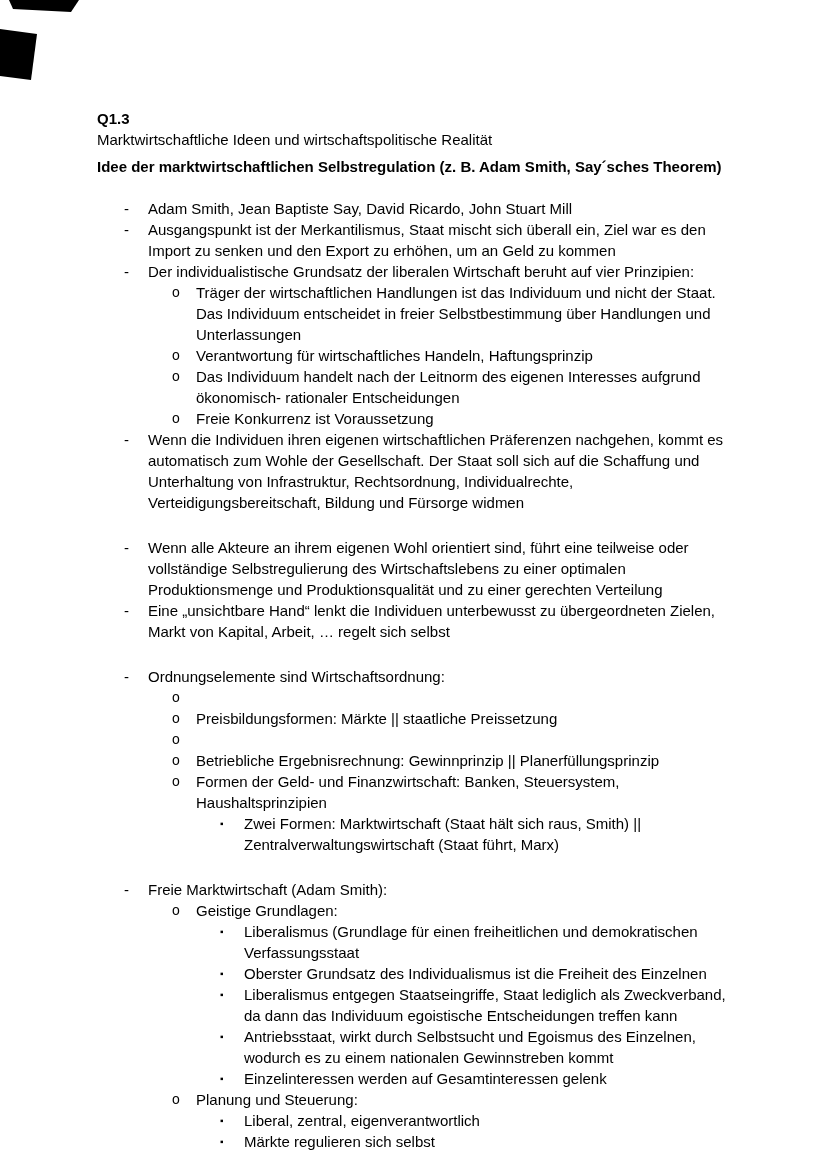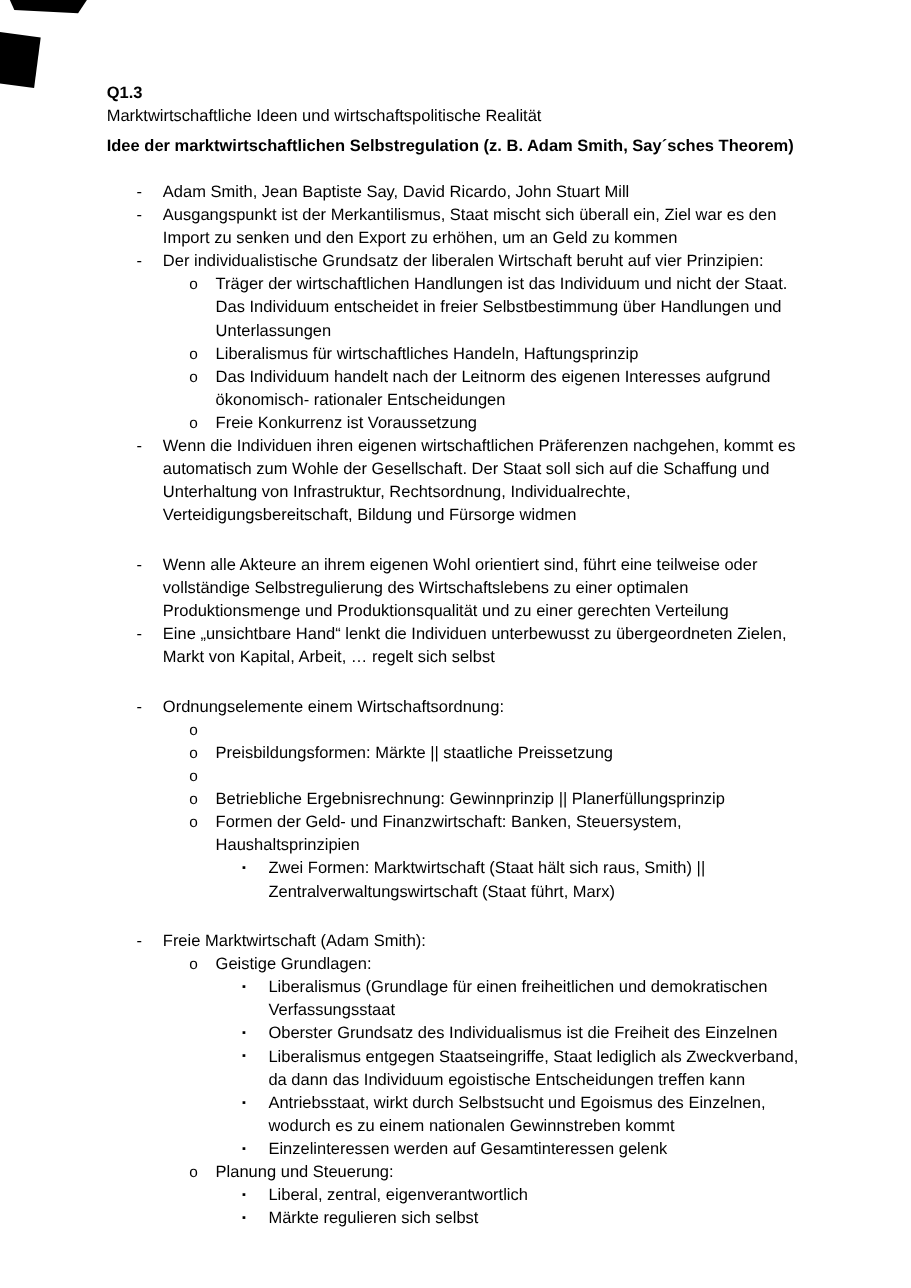--- a/index.html
+++ b/index.html
@@ -7,21 +7,21 @@
   body {
     width: 828px; height: 1171px;
     position: relative;
     overflow: hidden;
     font-family: "Liberation Sans", sans-serif;
     color: #000000;
   }
   .corner-artifact { position: absolute; top: 0; left: 0; }
   .content {
     position: absolute;
-    top: 74px; left: 97px;
+    top: 108px; left: 97px;
     width: 645px;
     font-size: 15px;
     line-height: 21px;
   }
   .bold { font-weight: bold; }
   .page-title-line { font-weight: normal; }
   .section-heading { font-weight: bold; margin-top: 6px; white-space: nowrap; }
   #list { margin-top: 21px; }
   .item { display: flex; align-items: flex-start; }
   .item.gap { margin-top: 24px; }
@@ -57,21 +57,21 @@
       <div class="item lvl1">
         <span class="marker">-</span>
         <span class="text">Der individualistische Grundsatz der liberalen Wirtschaft beruht auf vier Prinzipien:</span>
       </div>
       <div class="item lvl2">
         <span class="marker">o</span>
         <span class="text">Träger der wirtschaftlichen Handlungen ist das Individuum und nicht der Staat. Das Individuum entscheidet in freier Selbstbestimmung über Handlungen und Unterlassungen</span>
       </div>
       <div class="item lvl2">
         <span class="marker">o</span>
-        <span class="text">Liberalismus für wirtschaftliches Handeln, Haftungsprinzip</span>
+        <span class="text">Verantwortung für wirtschaftliches Handeln, Haftungsprinzip</span>
       </div>
       <div class="item lvl2">
         <span class="marker">o</span>
         <span class="text">Das Individuum handelt nach der Leitnorm des eigenen Interesses aufgrund ökonomisch- rationaler Entscheidungen</span>
       </div>
       <div class="item lvl2">
         <span class="marker">o</span>
         <span class="text">Freie Konkurrenz ist Voraussetzung</span>
       </div>
       <div class="item lvl1">
@@ -81,21 +81,21 @@
       <div class="item lvl1 gap">
         <span class="marker">-</span>
         <span class="text">Wenn alle Akteure an ihrem eigenen Wohl orientiert sind, führt eine teilweise oder vollständige Selbstregulierung des Wirtschaftslebens zu einer optimalen Produktionsmenge und Produktionsqualität und zu einer gerechten Verteilung</span>
       </div>
       <div class="item lvl1">
         <span class="marker">-</span>
         <span class="text">Eine „unsichtbare Hand“ lenkt die Individuen unterbewusst zu übergeordneten Zielen, Markt von Kapital, Arbeit, … regelt sich selbst</span>
       </div>
       <div class="item lvl1 gap">
         <span class="marker">-</span>
-        <span class="text">Ordnungselemente einem Wirtschaftsordnung:</span>
+        <span class="text">Ordnungselemente sind Wirtschaftsordnung:</span>
       </div>
       <div class="item lvl2">
         <span class="marker">o</span>
       </div>
       <div class="item lvl2">
         <span class="marker">o</span>
         <span class="text">Preisbildungsformen: Märkte || staatliche Preissetzung</span>
       </div>
       <div class="item lvl2">
         <span class="marker">o</span>

